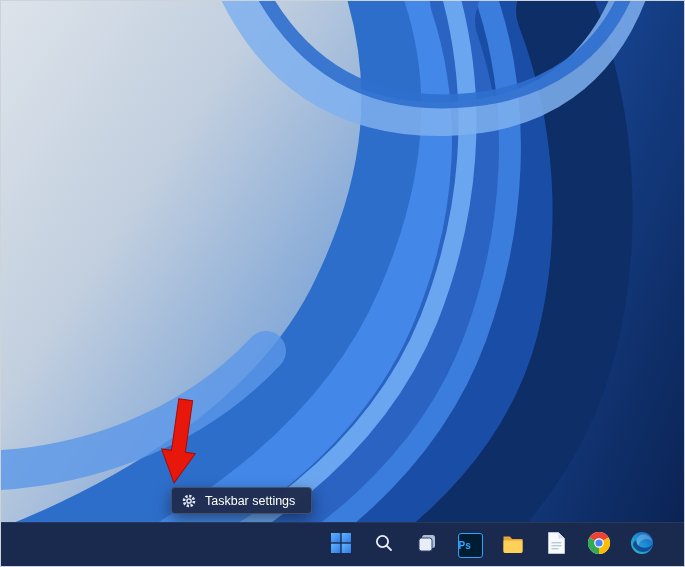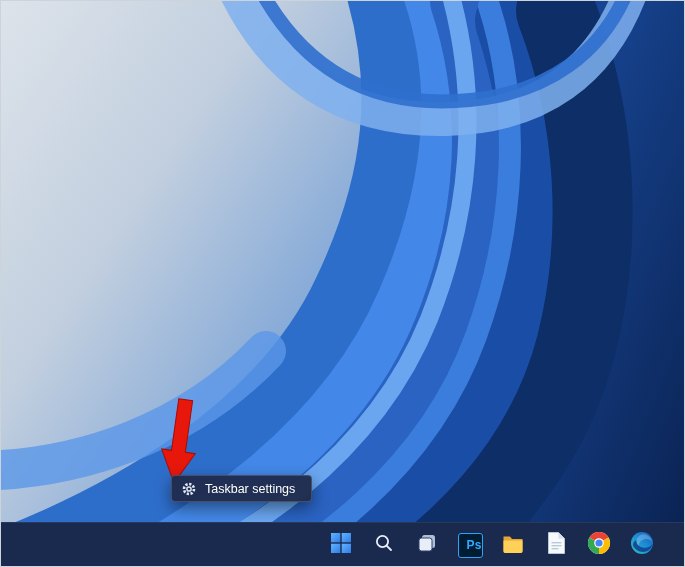--- a/index.html
+++ b/index.html
@@ -13,21 +13,21 @@
     border: 1px solid #cdd3da;
   }
 
   .wallpaper { position: absolute; left: 0; top: 0; width: 685px; height: 567px; display: block; }
 
   .annotation-arrow { position: absolute; left: 140px; top: 390px; width: 70px; height: 100px; pointer-events: none; }
 
   
   .context-menu {
     position: absolute;
-    left: 170px; top: 474px;
+    left: 170px; top: 486px;
     height: 27px;
     background: rgba(31, 44, 77, 0.97);
     border: 1px solid rgba(255,255,255,0.16);
     border-radius: 4px;
     box-shadow: 0 6px 16px rgba(0,0,0,0.45);
     display: flex; align-items: center;
     padding: 0 16px 0 10px;
   }
   .context-menu-item {
     display: flex; align-items: center; gap: 9px;
@@ -54,22 +54,22 @@
     display: flex; align-items: center; justify-content: center;
     border-radius: 6px;
   }
 
   .ps-badge {
     width: 25px; height: 25px;
     background: #001d33;
     border: 1.6px solid #2fa3f7;
     border-radius: 3px;
     color: #31a8ff;
-    font-size: 12px; font-weight: bold;
-    display: flex; align-items: center; justify-content: flex-end;
+    font-size: 10px; font-weight: bold;
+    display: flex; align-items: center; justify-content: flex-start;
     letter-spacing: 0.2px;
   }
 </style>
 </head>
 <body>
 
 <div class="screen">
 
   <svg class="wallpaper" viewBox="0 0 685 567" preserveAspectRatio="none">
     <defs>

